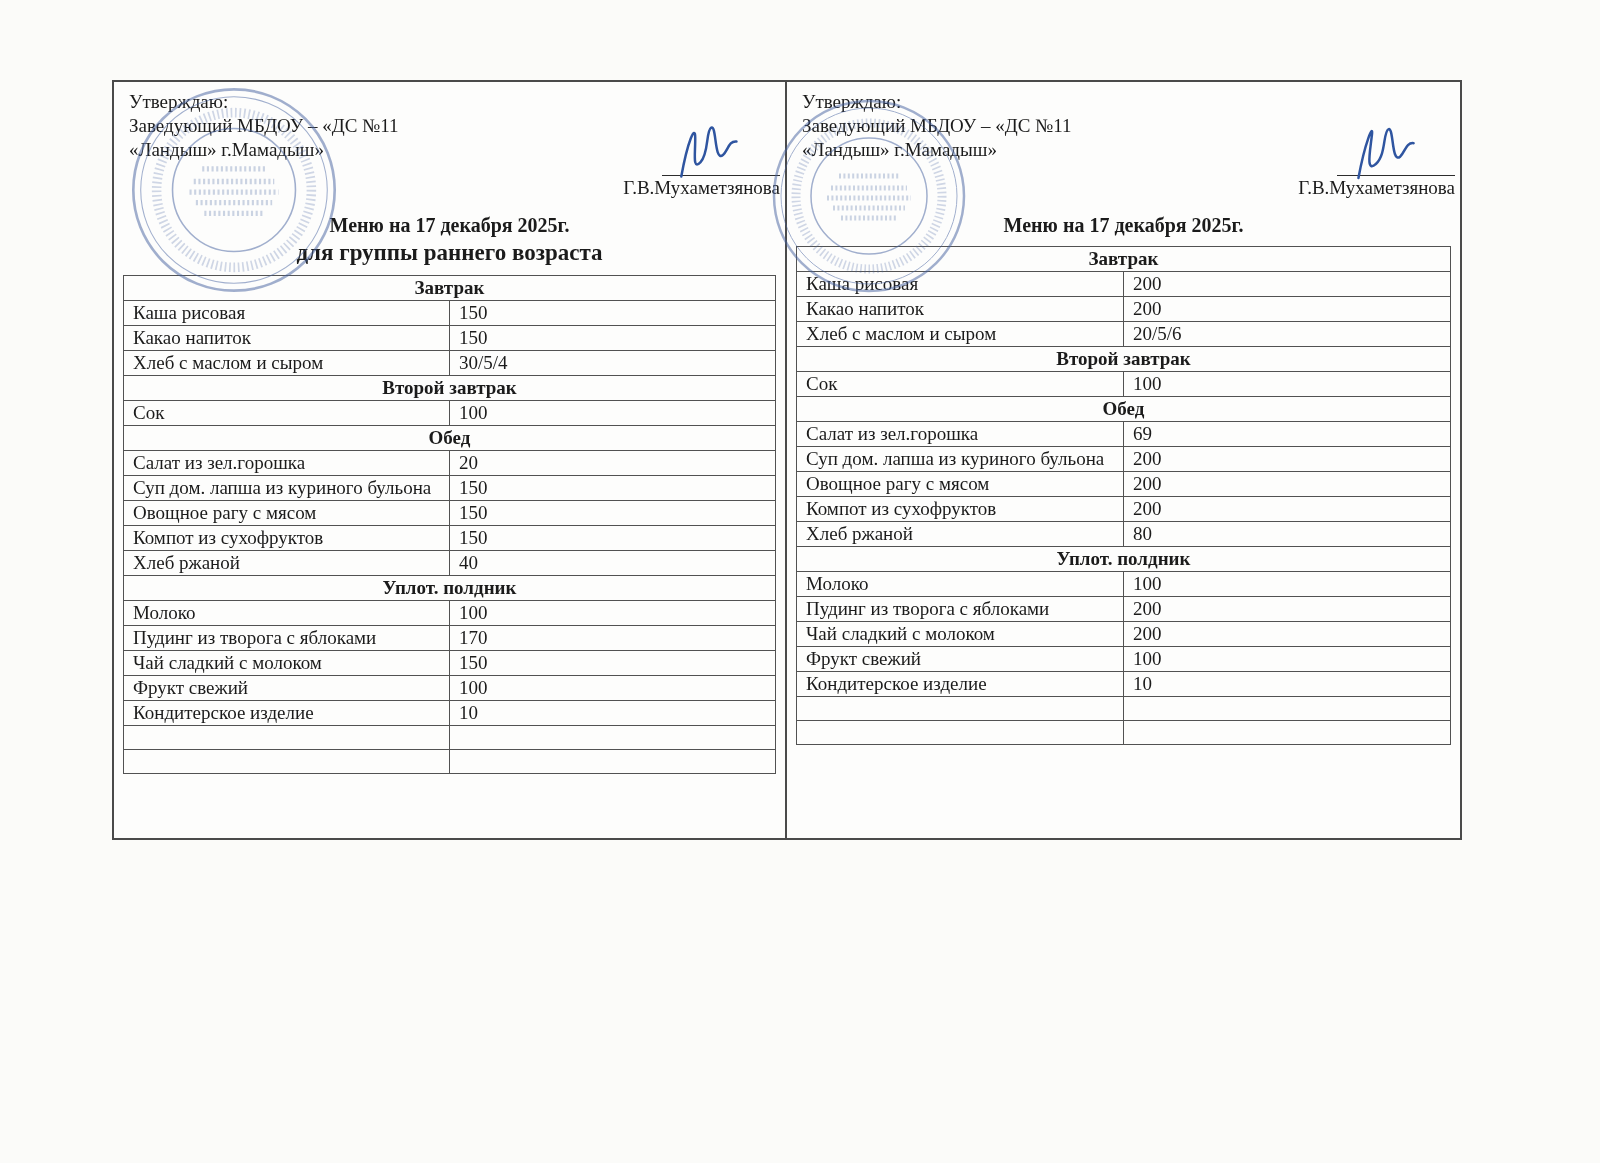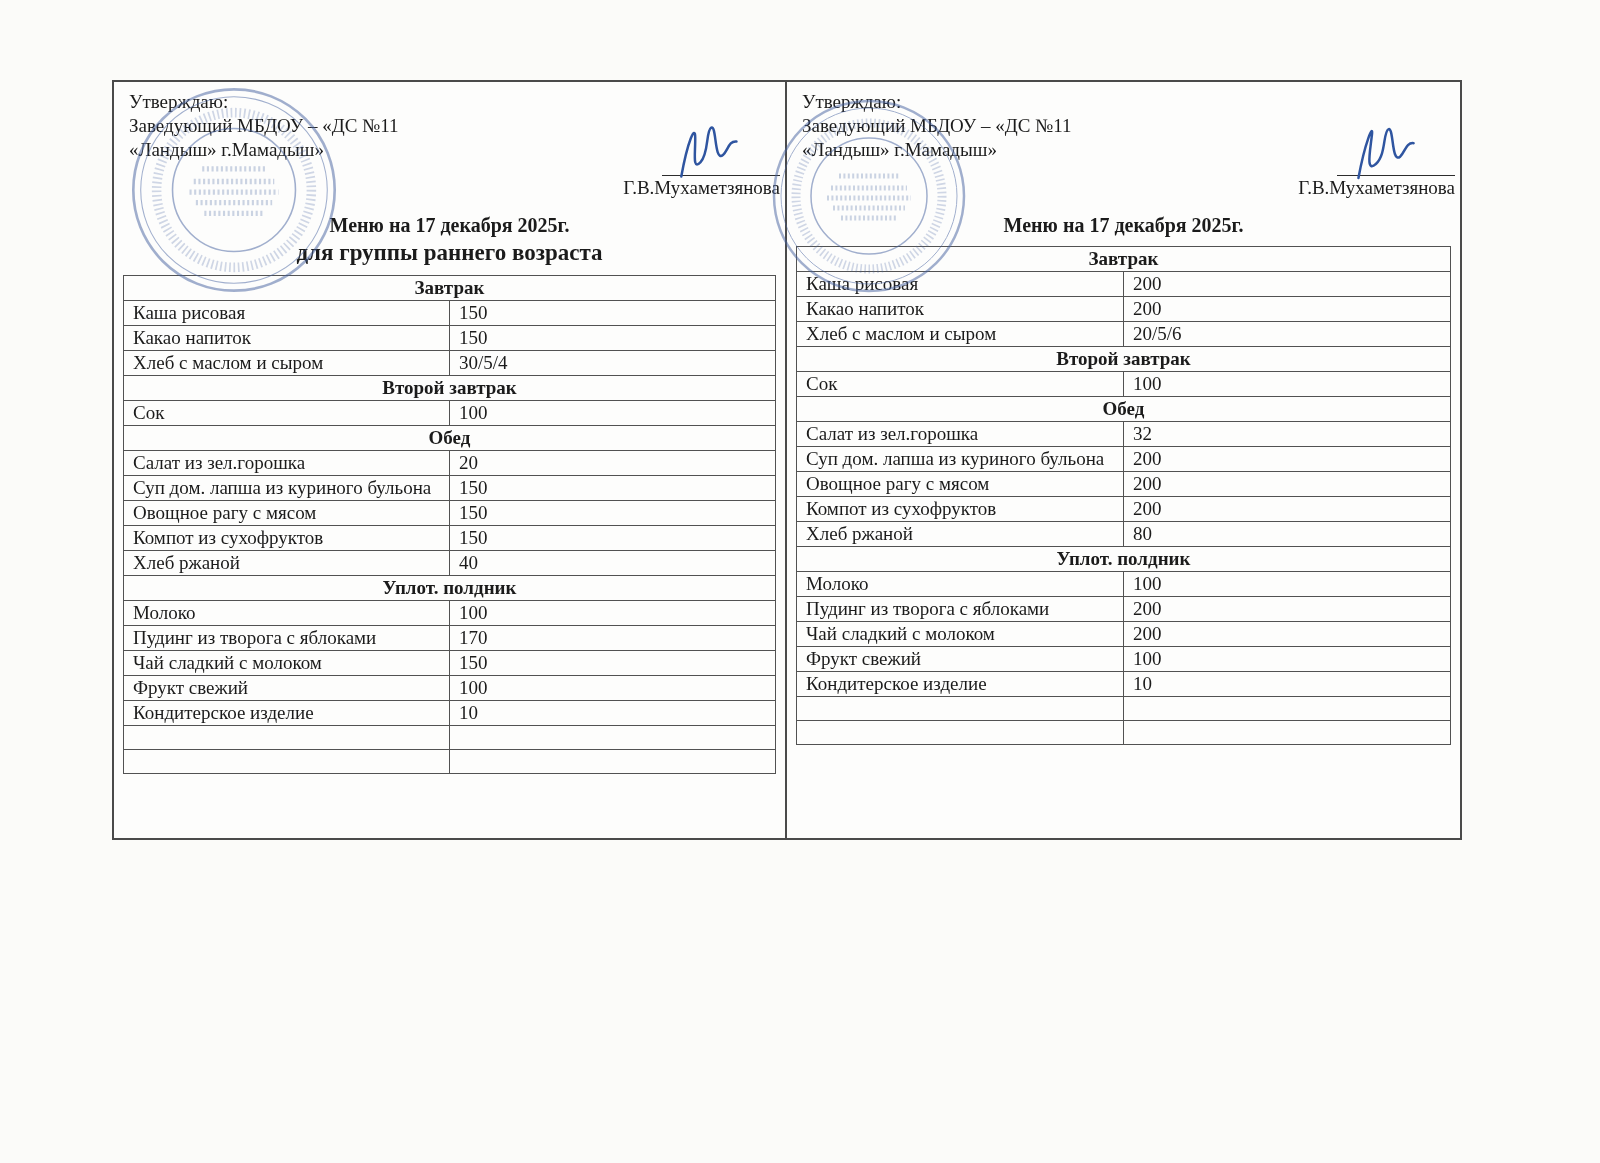--- a/index.html
+++ b/index.html
@@ -256,21 +256,21 @@
           </tr>
       <tr>
             <td class="dish">Сок</td>
             <td class="qty">100</td>
           </tr>
       <tr class="sec">
             <td colspan="2">Обед</td>
           </tr>
       <tr>
             <td class="dish">Салат из зел.горошка</td>
-            <td class="qty">32</td>
+            <td class="qty">69</td>
           </tr>
       <tr>
             <td class="dish">Суп дом. лапша из куриного бульона</td>
             <td class="qty">200</td>
           </tr>
       <tr>
             <td class="dish">Овощное рагу с мясом</td>
             <td class="qty">200</td>
           </tr>
       <tr>

